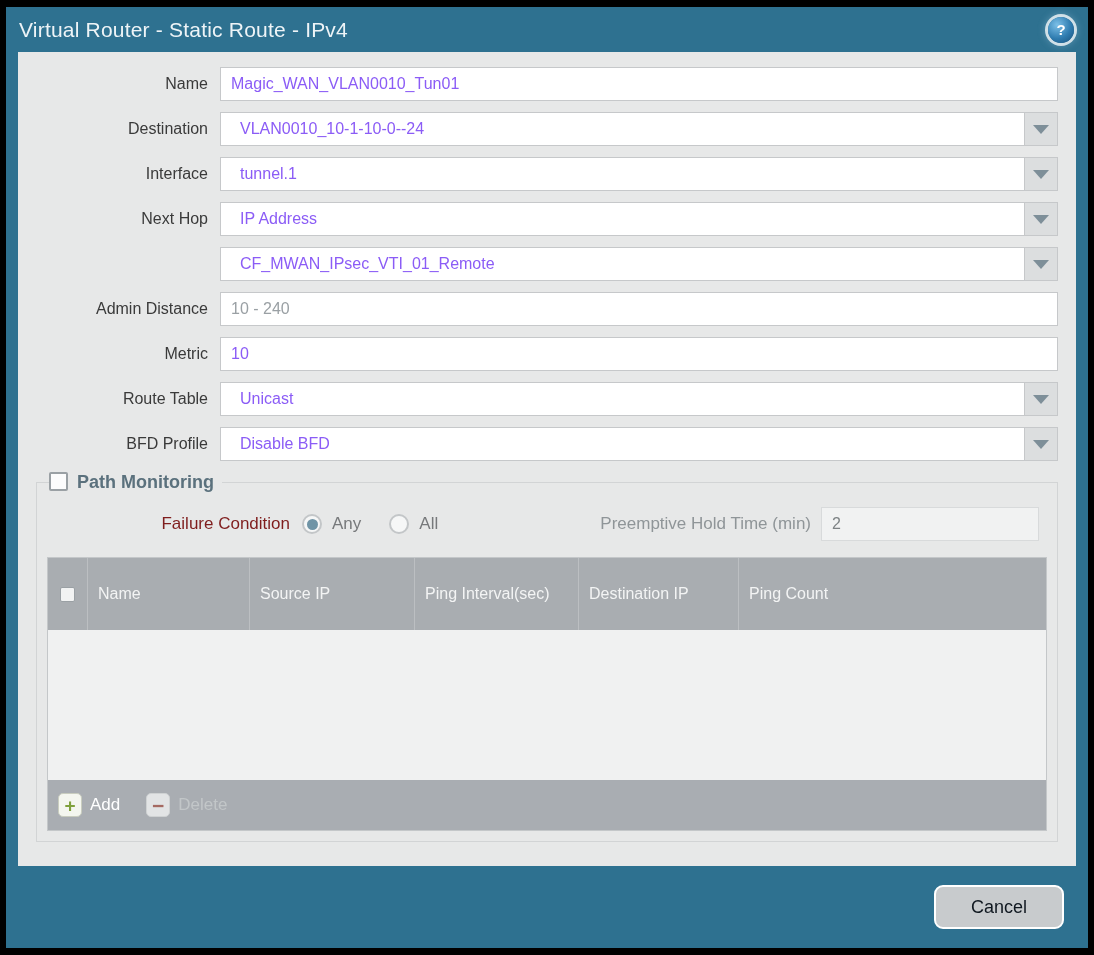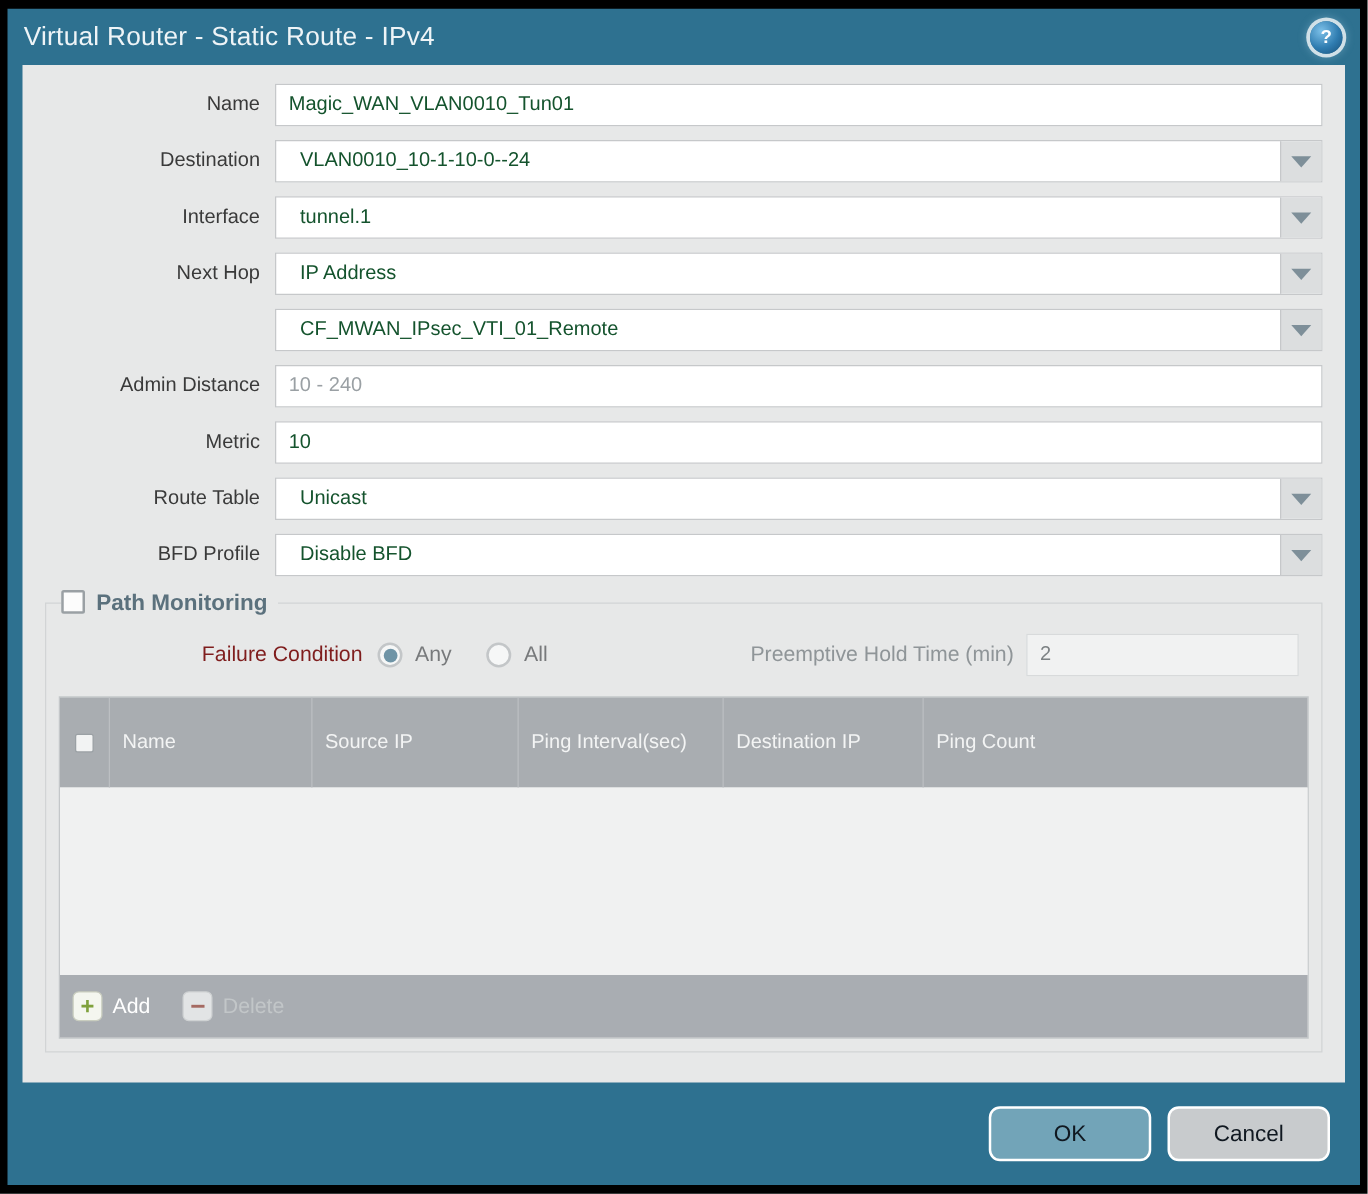--- a/index.html
+++ b/index.html
@@ -69,21 +69,21 @@
     height: 34px;
     position: relative;
   }
   .control input {
     width: 100%; height: 100%;
     border: 1px solid #c6c8ca;
     background: #ffffff;
     padding: 0 10px;
     font-size: 16px;
     font-family: "Liberation Sans", sans-serif;
-    color: #14532d;
+    color: #8b5cf6;
     outline: none;
   }
   .control input::placeholder { color: #9aa0a4; }
   .control.dropdown input { padding-right: 44px; padding-left: 19px; }
   .dd-btn {
     position: absolute;
     top: 1px; right: 1px; bottom: 1px;
     width: 33px;
     background: #dcdedf;
     border-left: 1px solid #c6c8ca;
@@ -386,17 +386,16 @@
             <span class="icon-box del-icon">−</span>
             <span class="del-label">Delete</span>
           </div>
         </div>
       </div>
     </fieldset>
 
   </div>
 
   <div class="dialog-footer">
-    <button class="btn btn-ok">OK</button>
     <button class="btn btn-cancel">Cancel</button>
   </div>
 
 </div>
 
 </body></html>

